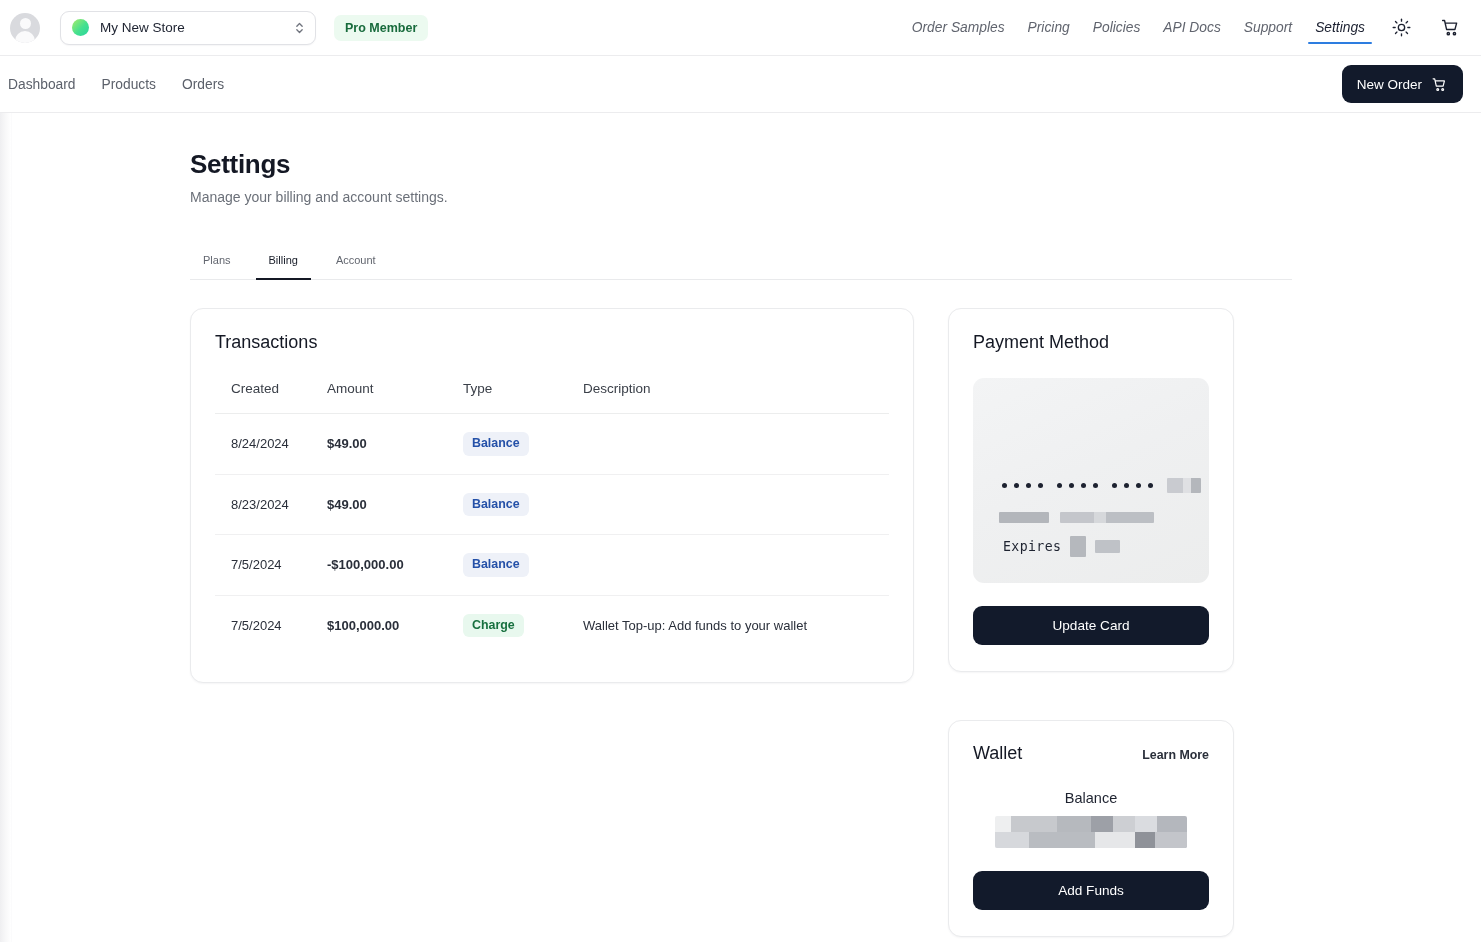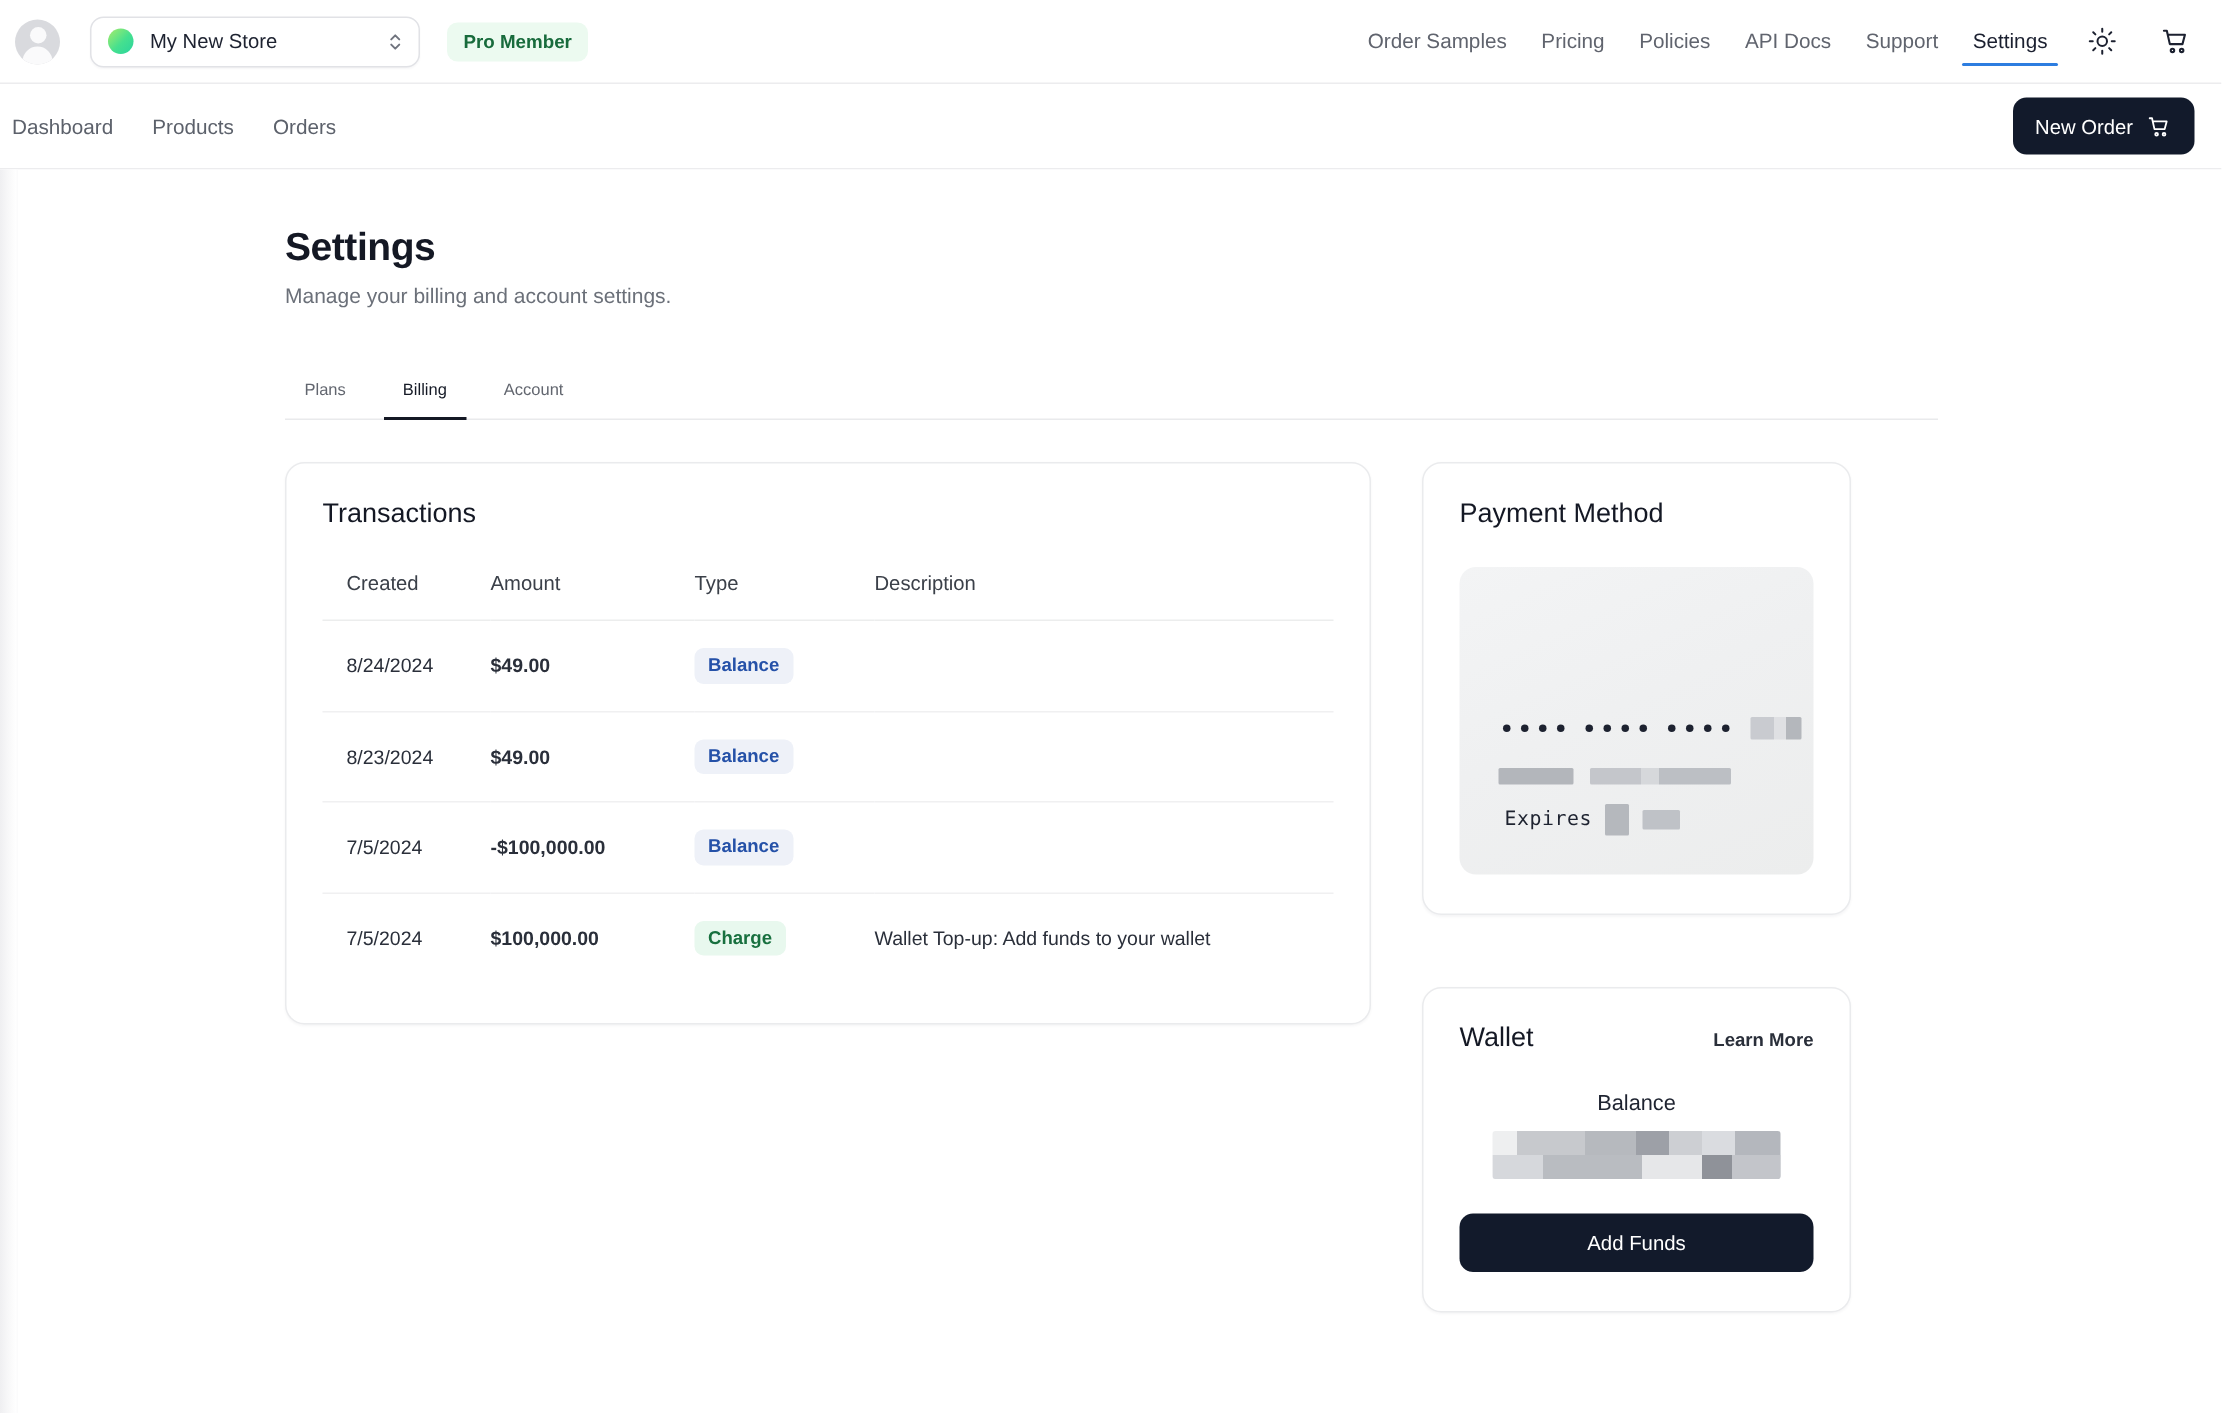--- a/index.html
+++ b/index.html
@@ -47,21 +47,21 @@
     position: absolute;
     width: 20px; height: 14px;
     border-radius: 10px 10px 0 0;
     background: #fafafb;
     left: 5px; top: 18px;
   }
 
   .store-select {
     margin-left: 20px;
     height: 34px;
-    width: 220px;
+    width: 256px;
     border: 1px solid #e1e2e6;
     border-radius: 9px;
     display: flex;
     align-items: center;
     padding: 0 10px 0 11px;
     background: #fff;
     box-shadow: 0 1px 1.5px rgba(16,24,40,.04);
     cursor: pointer;
   }
   .store-dot {
@@ -97,20 +97,21 @@
     font-weight: 700;
     white-space: nowrap;
   }
 
   .topnav {
     margin-left: auto;
     display: flex;
     align-items: center;
     gap: 23px;
     height: 56px;
+    font-style: italic;
   }
   .topnav a {
     font-size: 13.8px;
     color: #60646e;
     text-decoration: none;
     white-space: nowrap;
     line-height: 56px;
     position: relative;
     cursor: pointer;
   }
@@ -547,20 +548,21 @@
               <span class="redact" style="width:94px;height:11px;background:linear-gradient(90deg,#c4c6cb 0 34px,#d6d8db 34px 46px,#bcbfc4 46px 94px);"></span>
             </div>
 
             <div class="cc-exp-row">
               <span class="exp-label">Expires</span>
               <span class="redact" style="width:16px;height:21px;background:#b5b8bd;"></span>
               <span class="redact" style="width:25px;height:13px;background:#bfc2c7;"></span>
             </div>
           </div>
 
+          <button class="dark-btn">Update Card</button>
         </section>
 
         <section class="card wallet-card">
           <div class="wallet-head">
             <div class="card-title">Wallet</div>
             <a class="learn-more">Learn More</a>
           </div>
 
           <div class="balance-label">Balance</div>
           <div class="balance-redact"></div>

